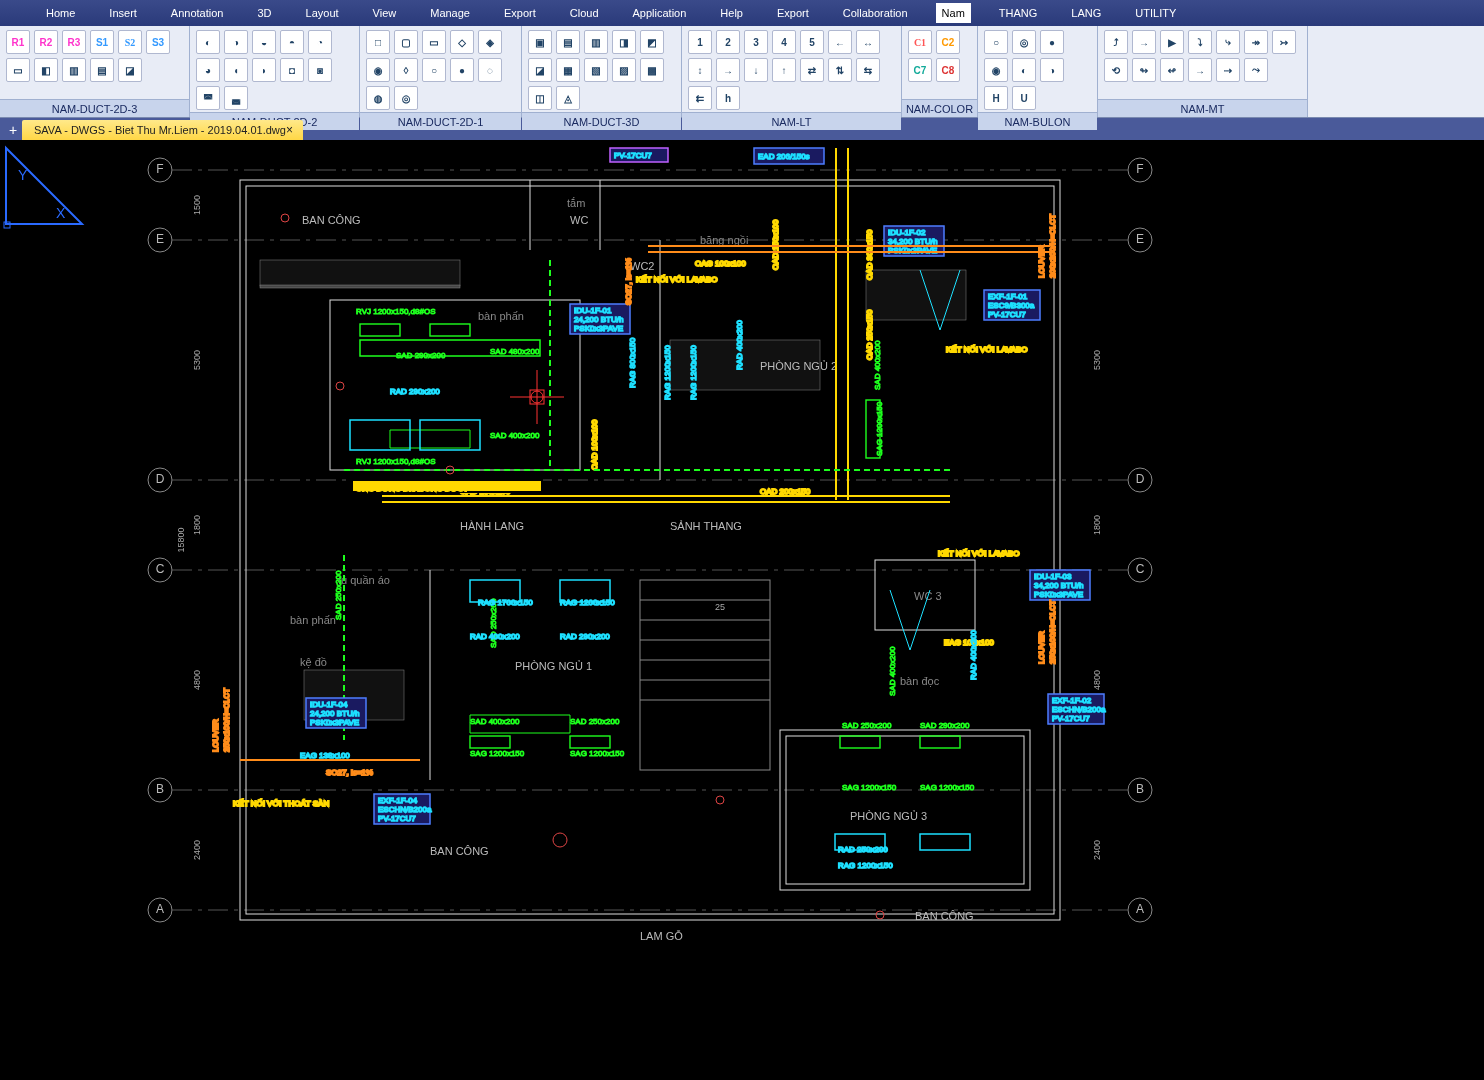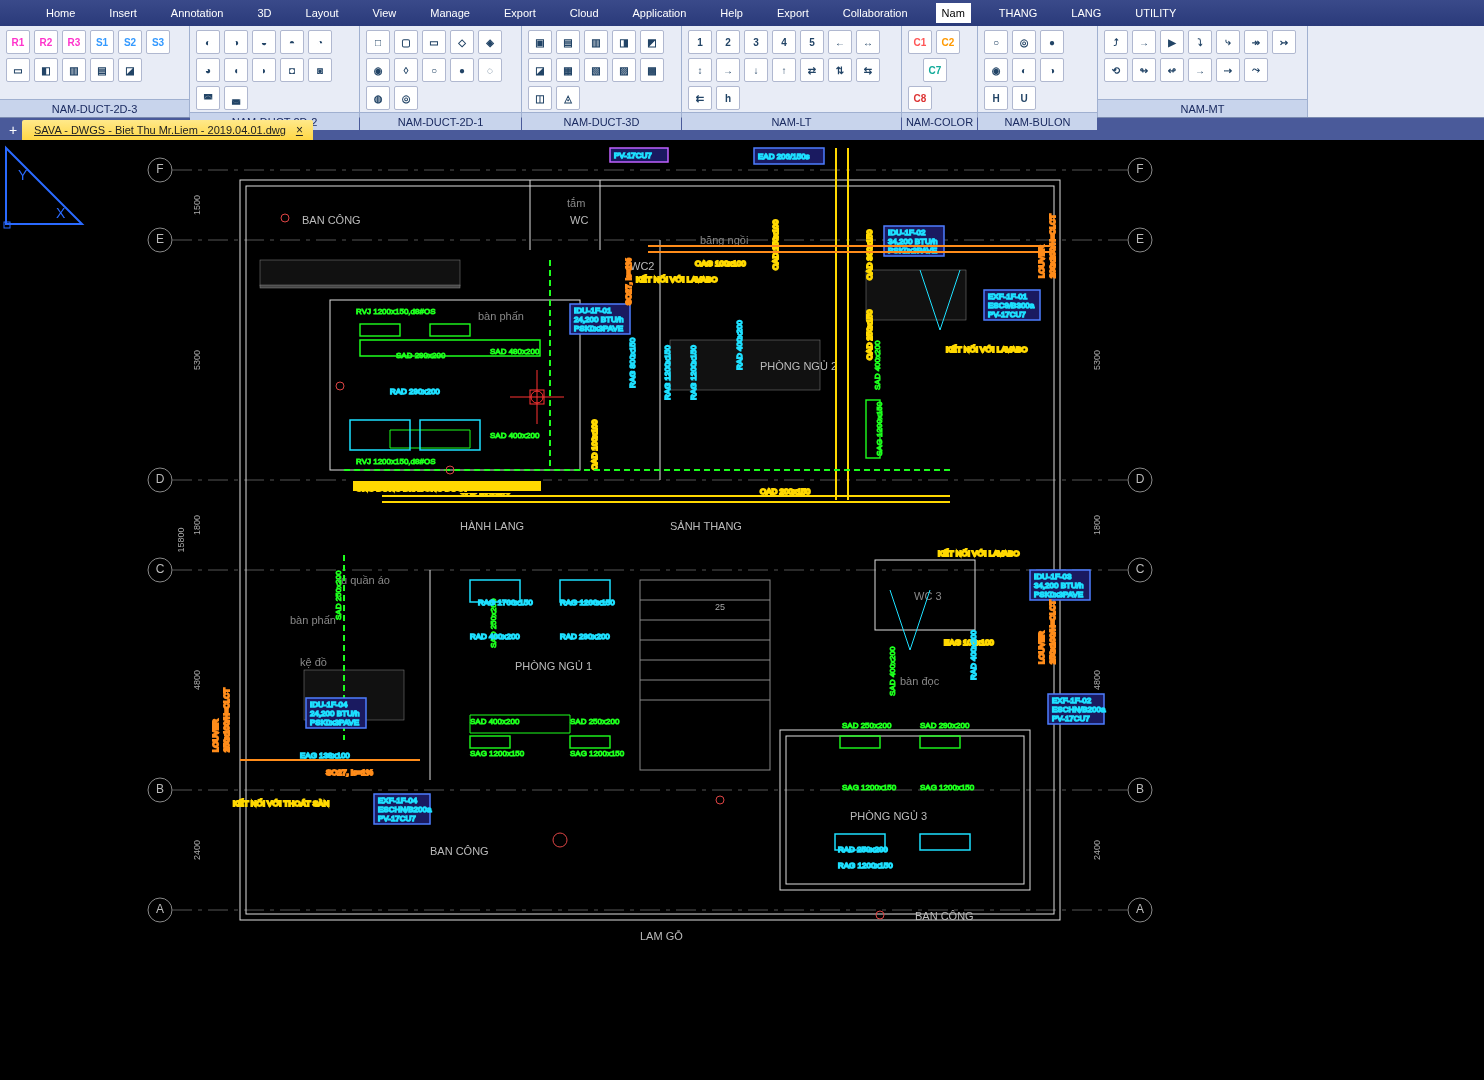--- a/index.html
+++ b/index.html
@@ -13,21 +13,21 @@
 
 .ribbon { height: 92px; background: #e8ecf6; display: flex; border-bottom: 1px solid #7a8ab0; }
 .panel { border-right: 1px solid #a0b0d0; display: flex; flex-direction: column; }
 .panel-body { flex: 1; display: flex; flex-wrap: wrap; align-content: flex-start; gap: 4px; padding: 4px 6px 2px 6px; }
 .panel-label { height: 18px; background: #c8d4ec; color: #1a2a60; text-align: center; font-size: 11px; line-height: 18px; border-top: 1px solid #a0b0d0; }
 .ibtn { width: 24px; height: 24px; border: 1px solid #b0b8d0; background: #fff; border-radius: 2px; display: flex; align-items: center; justify-content: center; font-size: 10px; font-weight: bold; }
 
 
 .tabstrip { height: 22px; background: #4a5a9a; display: flex; align-items: flex-end; padding-left: 4px; }
 .tabstrip .plus { color: #fff; width: 18px; text-align: center; font-size: 14px; line-height: 20px; }
-.doctab { background: linear-gradient(#ffe98a, #ffd746); height: 20px; line-height: 20px; padding: 0 10px 0 12px; border-radius: 2px 2px 0 0; color: #222; display: flex; align-items: center; gap: 10px; font-size: 11px; text-decoration: underline; }
+.doctab { background: linear-gradient(#ffe98a, #ffd746); height: 20px; line-height: 20px; padding: 0 10px 0 12px; border-radius: 2px 2px 0 0; color: #222; display: flex; align-items: center; font-size: 11px; }
 .doctab .close { font-size: 12px; }
 
 
 .canvas { position: absolute; left: 0; top: 140px; right: 0; bottom: 0; background: #000; overflow: hidden; }
 .canvas svg { position: absolute; left: 0; top: 0; }
 .tag { font-family: Tahoma, sans-serif; font-size: 8px; dominant-baseline: middle; }
 .gridc { fill: none; stroke: #888; stroke-width: 1; }
 .gridt { fill: #bbb; font-size: 12px; text-anchor: middle; dominant-baseline: middle; }
 .wall { fill: none; stroke: #ddd; stroke-width: 1; }
 .yellow { stroke: #ffd800; fill: none; }
@@ -63,21 +63,21 @@
   <span class="menu">UTILITY</span>
 </div>
 
 <div class="ribbon" id="ribbon">
     <div class="panel" style="width: 190px;">
       <div class="panel-body">
         <div class="ibtn" style="color: rgb(255, 51, 204);">R1</div>
         <div class="ibtn" style="color: rgb(255, 51, 204);">R2</div>
         <div class="ibtn" style="color: rgb(255, 51, 204);">R3</div>
         <div class="ibtn" style="color: rgb(51, 153, 255);">S1</div>
-        <div class="ibtn" style="color: rgb(51, 153, 255);">S2</div>
+        <div class="ibtn" style="color: rgb(51, 153, 255); font-family: Liberation Serif, serif;">S2</div>
         <div class="ibtn" style="color: rgb(51, 153, 255);">S3</div>
         <div class="ibtn" style="color: rgb(34, 68, 102);">▭</div>
         <div class="ibtn" style="color: rgb(34, 68, 102);">◧</div>
         <div class="ibtn" style="color: rgb(34, 68, 102);">▥</div>
         <div class="ibtn" style="color: rgb(34, 68, 102);">▤</div>
         <div class="ibtn" style="color: rgb(34, 68, 102);">◪</div>
       </div>
       <div class="panel-label">NAM-DUCT-2D-3</div>
     </div>
     <div class="panel" style="width: 170px;">
@@ -147,23 +147,23 @@
         <div class="ibtn" style="color: rgb(34, 68, 102);">⇄</div>
         <div class="ibtn" style="color: rgb(34, 68, 102);">⇅</div>
         <div class="ibtn" style="color: rgb(34, 68, 102);">⇆</div>
         <div class="ibtn" style="color: rgb(34, 68, 102);">⇇</div>
         <div class="ibtn" style="color: rgb(34, 68, 102);">h</div>
       </div>
       <div class="panel-label">NAM-LT</div>
     </div>
     <div class="panel" style="width: 76px;">
       <div class="panel-body">
-        <div class="ibtn" style="color: rgb(255, 85, 85);">C1</div>
+        <div class="ibtn" style="color: rgb(255, 85, 85); font-family: Liberation Serif, serif;">C1</div>
         <div class="ibtn" style="color: rgb(255, 153, 0);">C2</div>
-        <div class="ibtn" style="color: rgb(17, 170, 153); margin-left: 15px;">C7</div>
+        <div class="ibtn" style="color: rgb(17, 170, 153);">C7</div>
         <div class="ibtn" style="color: rgb(221, 51, 51);">C8</div>
       </div>
       <div class="panel-label">NAM-COLOR</div>
     </div>
     <div class="panel" style="width: 120px;">
       <div class="panel-body">
         <div class="ibtn" style="color: rgb(34, 68, 102);">○</div>
         <div class="ibtn" style="color: rgb(34, 68, 102);">◎</div>
         <div class="ibtn" style="color: rgb(34, 68, 102);">●</div>
         <div class="ibtn" style="color: rgb(34, 68, 102);">◉</div>

